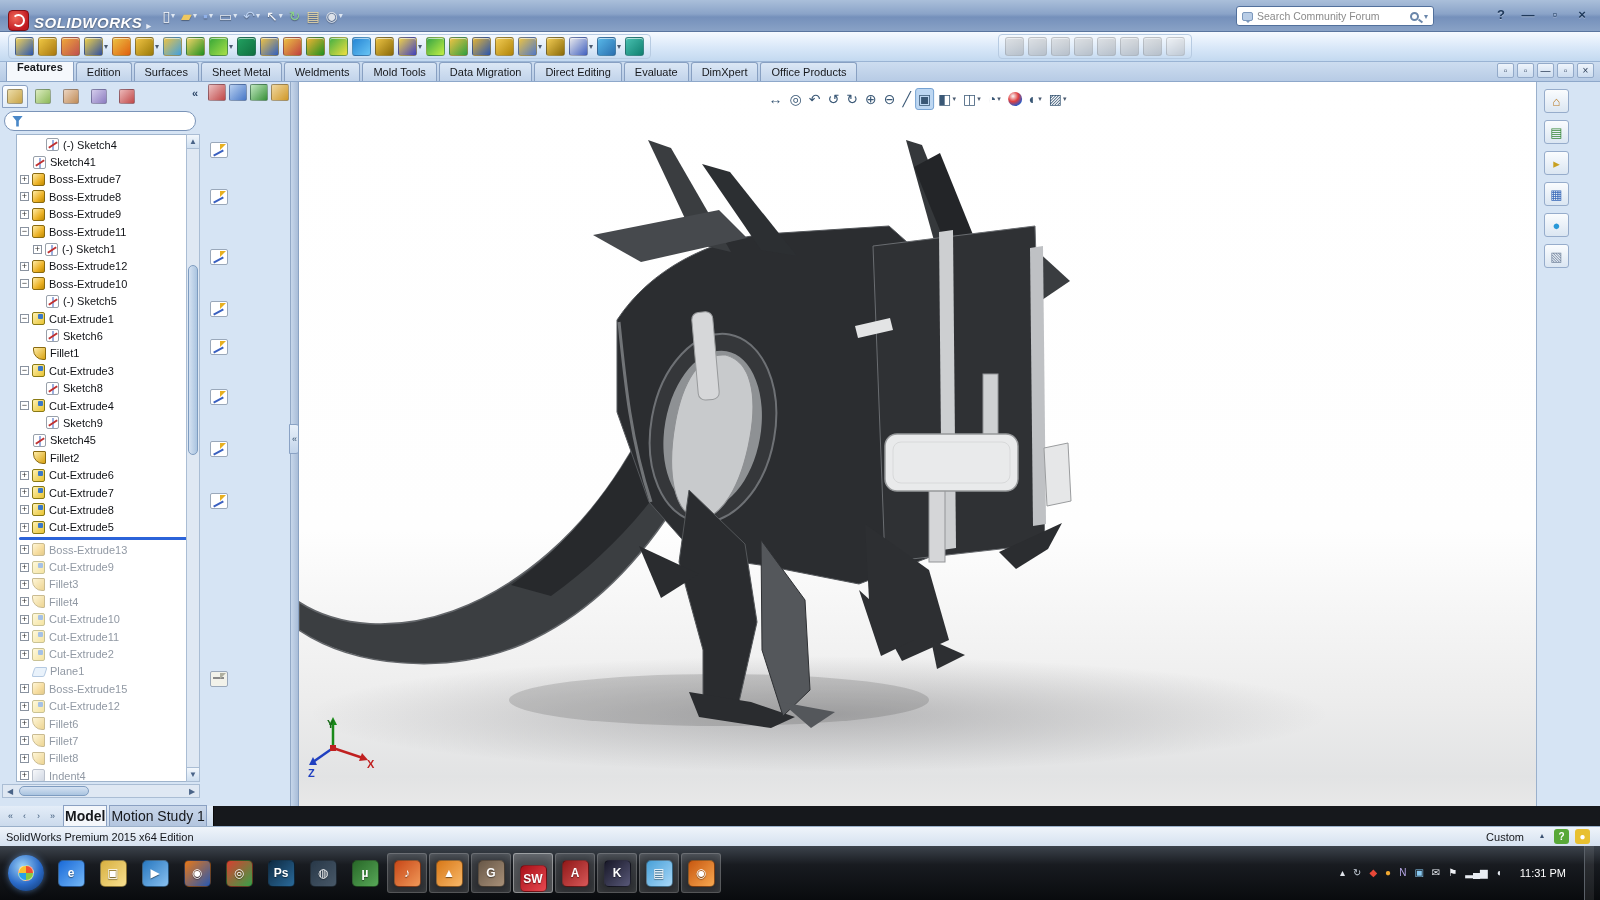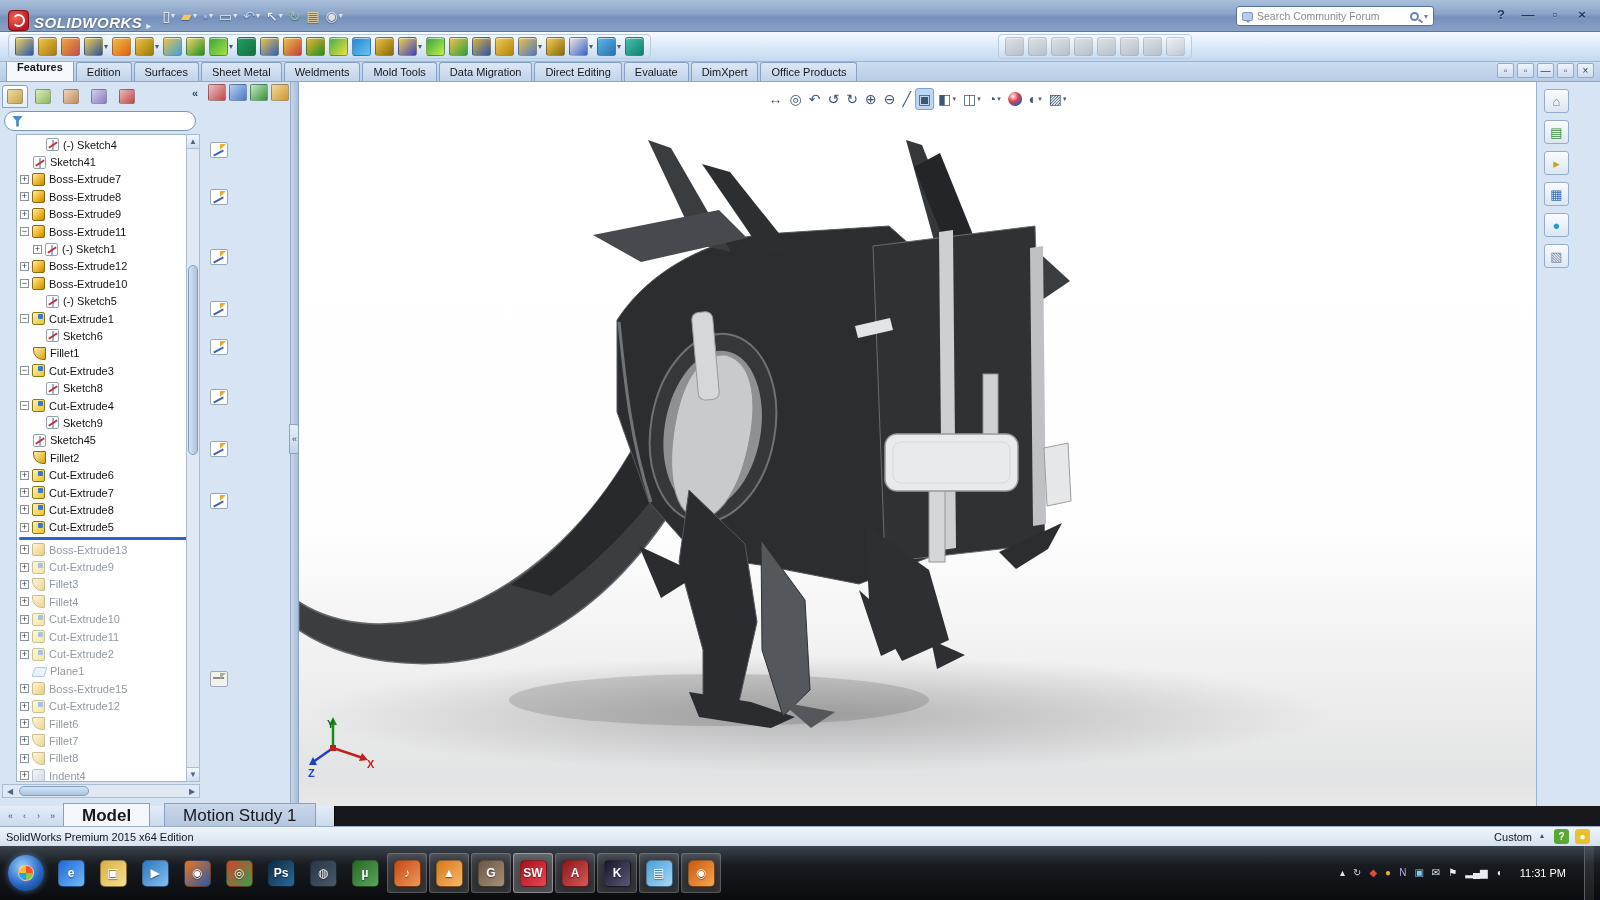--- a/index.html
+++ b/index.html
@@ -137,45 +137,45 @@
   
   .taskpane{position:absolute;left:1536px;top:0;width:64px;height:724px;background:#d6e4f4;border-left:1px solid #9ab0cc;}
   .tp-btn{width:25px;height:24px;margin:7px 0 0 7px;border-radius:3px;display:flex;align-items:center;justify-content:center;
     background:linear-gradient(#fafcfe,#dbe6f2);border:1px solid #96accb;font-size:13px;font-weight:bold;}
 
   
   .modeltabs{position:absolute;left:0;top:806px;width:1600px;height:20px;background:#16181c;display:flex;align-items:stretch;}
   .mt-left{background:linear-gradient(#e4edf8,#cbdaec);display:flex;align-items:center;padding:0 4px;border-right:1px solid #0a0a0a;}
   .mt-nav{display:flex;gap:1px;margin-right:4px;}
   .mt-nav-btn{width:13px;text-align:center;font-size:9px;color:#3c5878;}
-  .mt-tab{font-size:17px;padding:2px 18px 3px;margin-right:14px;background:linear-gradient(#c9d7ea,#b2c4de);
+  .mt-tab{font-size:14px;padding:2px 1px 3px;margin-right:2px;background:linear-gradient(#c9d7ea,#b2c4de);
     border:1px solid #8aa0c2;border-bottom:none;border-radius:0 0 0 0;color:#16181c;display:flex;align-items:center;}
   .mt-tab.active{background:#f4f7fb;font-weight:bold;}
 
   
   .statusbar{position:absolute;left:0;top:826px;width:1600px;height:20px;
     background:linear-gradient(#eff4fa,#d5e1f0);border-top:1px solid #9ab0ca;display:flex;align-items:center;font-size:11px;color:#14161a;}
   .sb-text{padding-left:6px;}
   .sb-right{margin-left:auto;display:flex;align-items:center;gap:10px;padding-right:10px;}
-  .sb-custom{display:flex;align-items:flex-start;gap:8px;}
+  .sb-custom{display:flex;align-items:flex-start;gap:16px;}
   .sb-ico{width:15px;height:15px;border-rad;border-radius:3px;display:flex;align-items:center;justify-content:center;
     color:#fff;font-size:10px;font-weight:bold;}
 
   
   .taskbar{position:absolute;left:0;top:846px;width:1600px;height:54px;
     background:linear-gradient(#3c434c,#181b20 35%,#090b0e);display:flex;align-items:center;}
   .orb{width:36px;height:36px;border-radius:50%;margin-left:8px;flex:none;position:relative;
     background:radial-gradient(circle at 40% 32%,#9cd2f8,#2a6ac8 55%,#0e2e5c);box-shadow:0 0 6px rgba(120,180,255,.5);
     display:flex;align-items:center;justify-content:center;}
   .orb-flag{width:16px;height:16px;border-radius:50%;border:1px solid rgba(255,255,255,.5);
     background:conic-gradient(#f05030 0 25%,#88c840 0 50%,#28a0e8 0 75%,#f8c030 0);}
   .tb-apps{display:flex;align-items:center;margin-left:6px;}
   .tb-app{width:40px;height:40px;margin:0 1px;border-radius:3px;display:flex;align-items:center;justify-content:center;border:1px solid transparent;}
   .tb-app.active{background:rgba(255,255,255,.10);border-color:rgba(255,255,255,.22);box-shadow:inset 0 0 10px rgba(255,255,255,.12);}
-  .tb-app.highlight{background:rgba(255,255,255,.22);border-color:rgba(255,255,255,.4);}
+  .tb-app.highlight{background:rgba(255,255,255,.22);border-color:rgba(255,255,255,.4);align-items:flex-end;}
   .app-chip{width:27px;height:27px;border-radius:5px;display:flex;align-items:center;justify-content:center;
     color:#fff;font-size:12px;font-weight:bold;text-shadow:0 1px 1px rgba(0,0,0,.5);border:1px solid rgba(0,0,0,.4);}
   .tray{margin-left:auto;display:flex;align-items:center;gap:8px;padding-right:6px;}
   .tray-icon{font-size:10px;line-height:1;}
   .clock{color:#fff;font-size:11px;padding:0 10px;text-align:center;}
   .show-desktop{width:10px;height:54px;background:rgba(255,255,255,.08);border-left:1px solid #5a6068;}
 </style>
 </head>
 <body>
 

